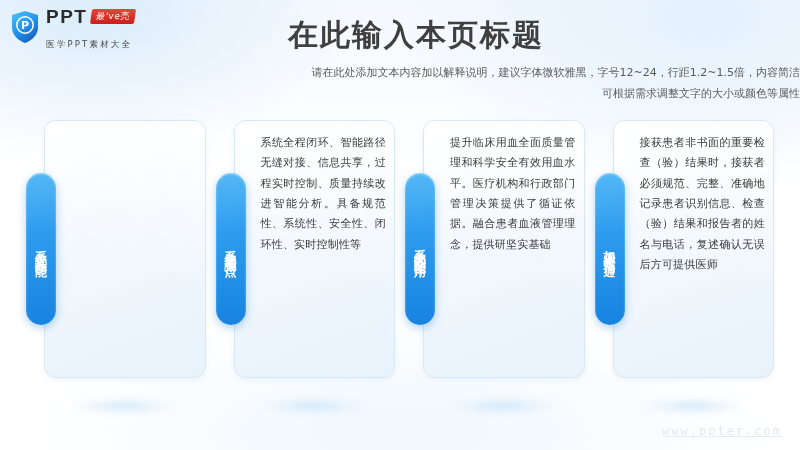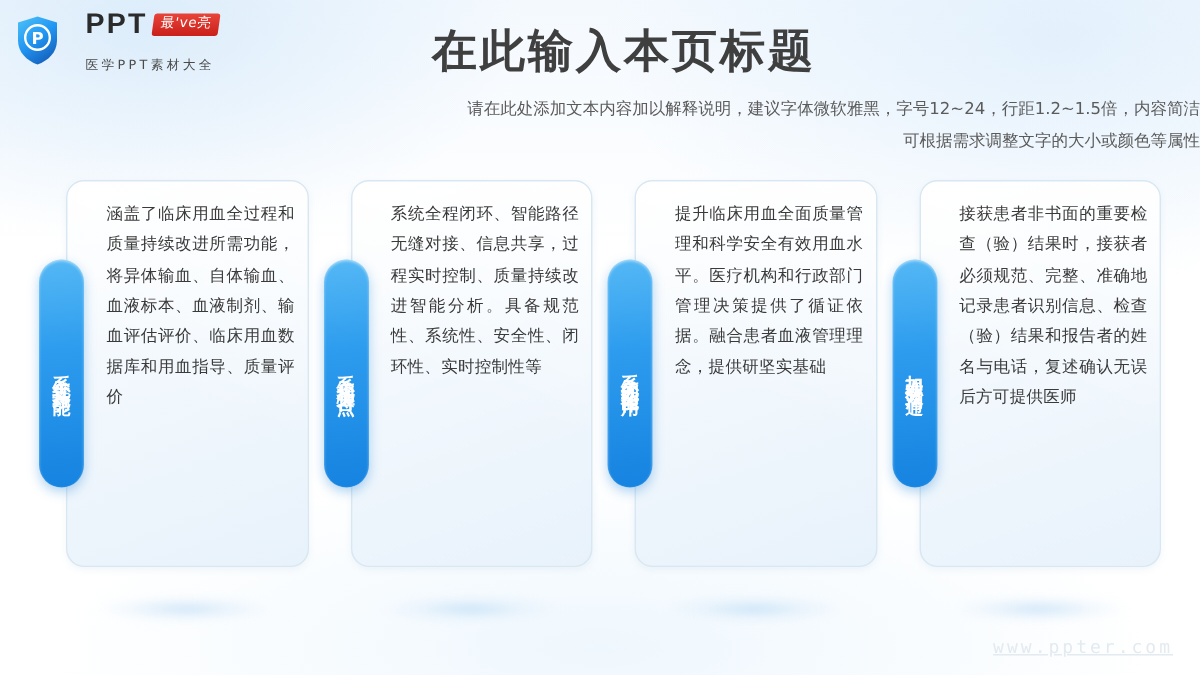--- a/index.html
+++ b/index.html
@@ -42,21 +42,20 @@
     height: 34px;
     position: relative;
     flex: none;
   }
   .logo-text-wrap {
     display: flex;
     flex-direction: column;
     justify-content: center;
     gap: 14px;
     padding-top: 1px;
-    margin-left: 11px;
   }
   .logo-top-row {
     display: flex;
     align-items: center;
     gap: 4px;
   }
   .logo-ppt {
     font-size: 19px;
     font-weight: bold;
     color: #2b2b2b;
@@ -248,21 +247,20 @@
 <div class="subtitle">
   <span>请在此处添加文本内容加以解释说明，建议字体微软雅黑，字号12~24，行距1.2~1.5倍，内容简洁</span>
   <span>可根据需求调整文字的大小或颜色等属性</span>
 </div>
 
 <div class="cards">
 
   <div class="card-wrap">
     <div class="card">
       <div class="card-inner-sheen"></div>
-      <div class="card-body">涵盖了临床用血全过程和质量持续改进所需功能，将异体输血、自体输血、血液标本、血液制剂、输血评估评价、临床用血数据库和用血指导、质量评价</div>
     </div>
     <div class="pill">
       <div class="pill-text">系统支持功能</div>
     </div>
     <div class="card-glow"></div>
   </div>
 
   <div class="card-wrap">
     <div class="card">
       <div class="card-inner-sheen"></div>

